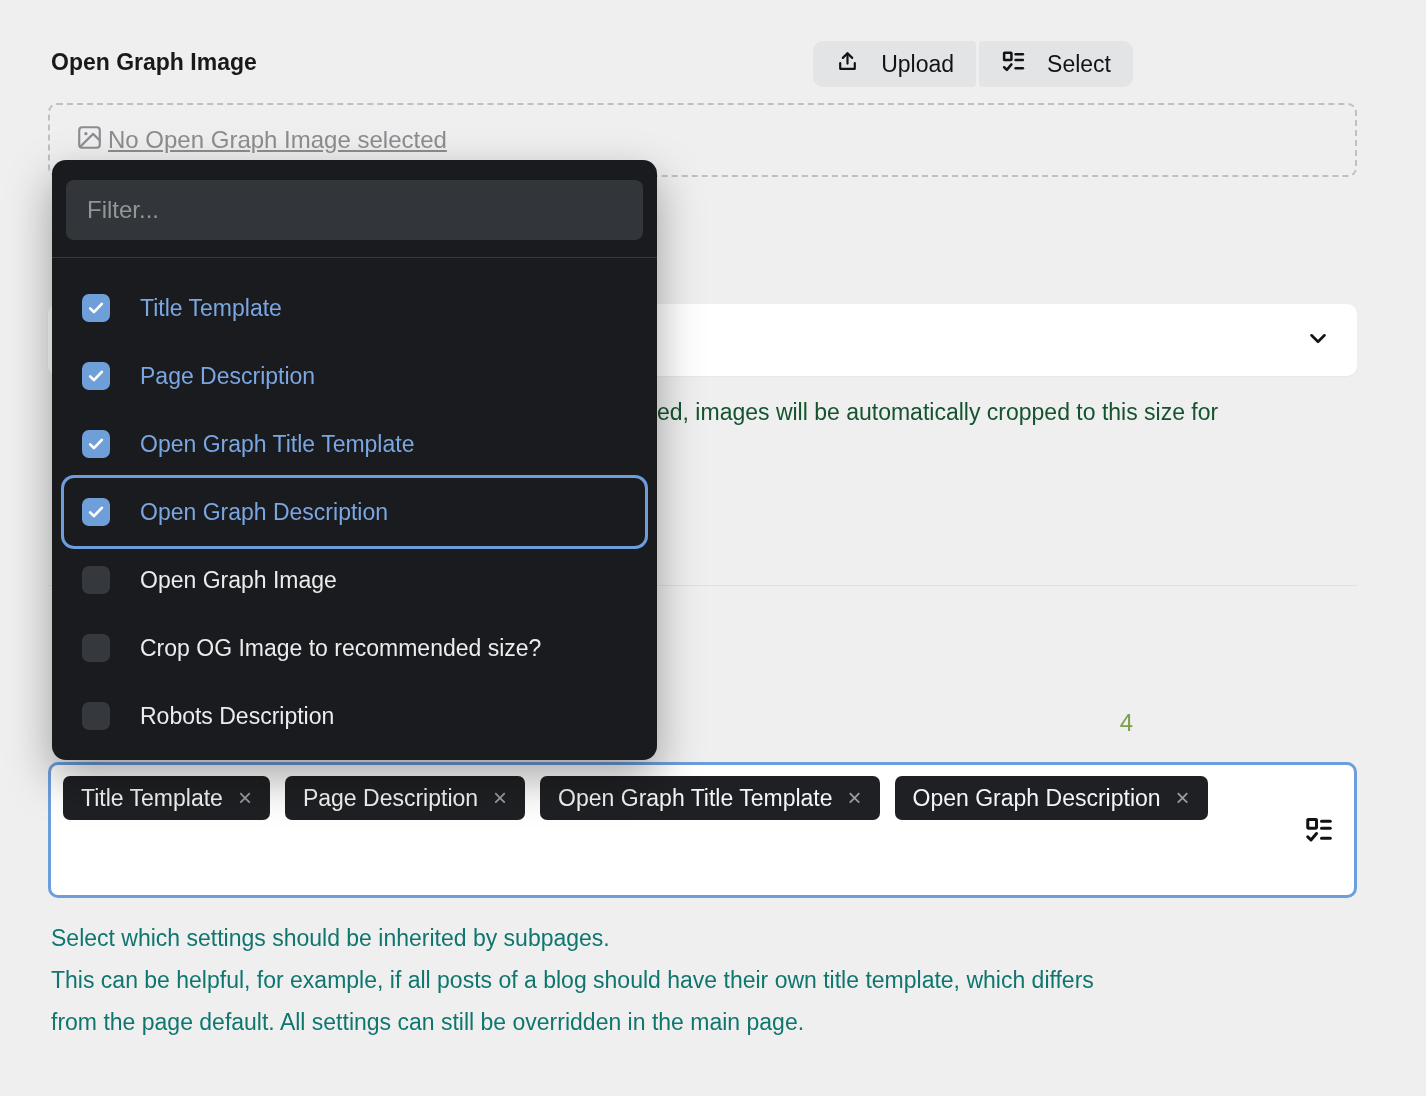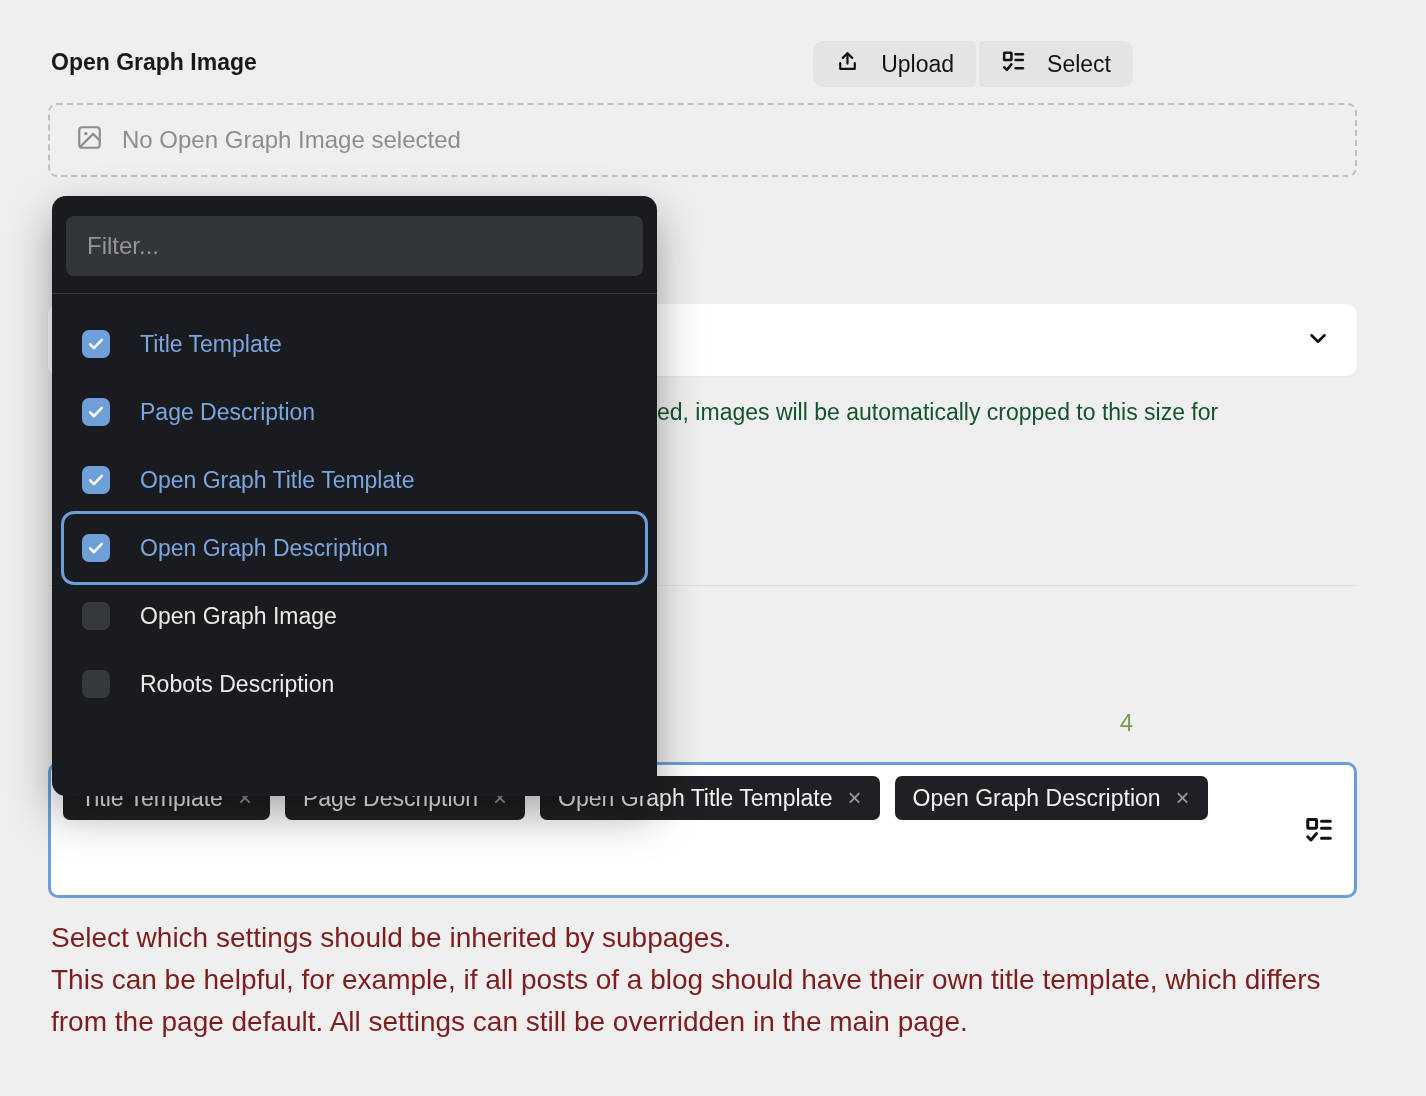--- a/index.html
+++ b/index.html
@@ -28,22 +28,22 @@
     font-family: "Liberation Sans", sans-serif;
   }
   .btn:first-child { border-radius: 10px 4px 4px 10px; }
   .btn:last-child  { border-radius: 4px 10px 10px 4px; }
   .btn svg { width: 25px; height: 25px; }
 
   
   .dropzone {
     position: absolute; left: 48px; top: 103px; width: 1309px; height: 74px;
     border: 2px dashed #bfc0c3; border-radius: 9px;
-    display: flex; align-items: center; padding: 0 25px; gap: 18px;
-    color: #8b8d90; font-size: 24px;
+    display: flex; align-items: center; padding: 0 25px; gap: 4px;
+    color: #8b8d90; font-size: 24px; text-decoration: underline;
   }
   .dropzone svg { width: 29px; height: 29px; flex: 0 0 auto; }
 
   
   .select-field {
     position: absolute; left: 48px; top: 304px; width: 1309px; height: 72px;
     background: #ffffff; border-radius: 10px;
     box-shadow: 0 1px 2px rgba(0,0,0,0.04);
     display: flex; align-items: center; justify-content: flex-end;
     padding-right: 26px; cursor: pointer;
@@ -84,30 +84,29 @@
   }
   .tags-field-icon {
     position: absolute; right: 20px; top: 50%; transform: translateY(-50%);
     color: #121214;
   }
   .tags-field-icon svg { width: 30px; height: 30px; display: block; }
 
   
   .help-text {
     position: absolute; left: 51px; top: 917px; width: 1310px;
-    font-size: 28px; color: #7f1d1d; line-height: 42px;
+    font-size: 23px; color: #0f766e; line-height: 42px;
   }
 
   
   .dropdown-panel {
     position: absolute; left: 52px; top: 160px; width: 605px; height: 600px;
     background: #1a1b1e; border-radius: 14px; z-index: 10;
     box-shadow: 0 18px 45px rgba(0,0,0,0.35);
     padding: 20px 14px 0 14px;
-    margin-top: 36px;
   }
   .filter-input {
     width: 100%; height: 60px; background: #323539; border: none;
     border-radius: 8px; padding: 0 21px;
     color: #e8e9ea; font-size: 24px;
     font-family: "Liberation Sans", sans-serif; outline: none;
   }
   .filter-input::placeholder { color: #939598; }
   .panel-divider { height: 1px; background: #38393c; margin: 17px -14px 0 -14px; }
   .dropdown-list { list-style: none; margin-top: 16px; }
@@ -263,23 +262,29 @@
           <span class="item-label">Open Graph Description</span>
         </li>
 
         <li class="dropdown-item">
           <span class="checkbox">
             
           </span>
           <span class="item-label">Open Graph Image</span>
         </li>
 
-
         <li class="dropdown-item">
           <span class="checkbox">
             
           </span>
+          <span class="item-label">Crop OG Image to recommended size?</span>
+        </li>
+
+        <li class="dropdown-item">
+          <span class="checkbox">
+            
+          </span>
           <span class="item-label">Robots Description</span>
         </li>
       </ul>
   </div>
 
 </div>
 
 </body></html>

